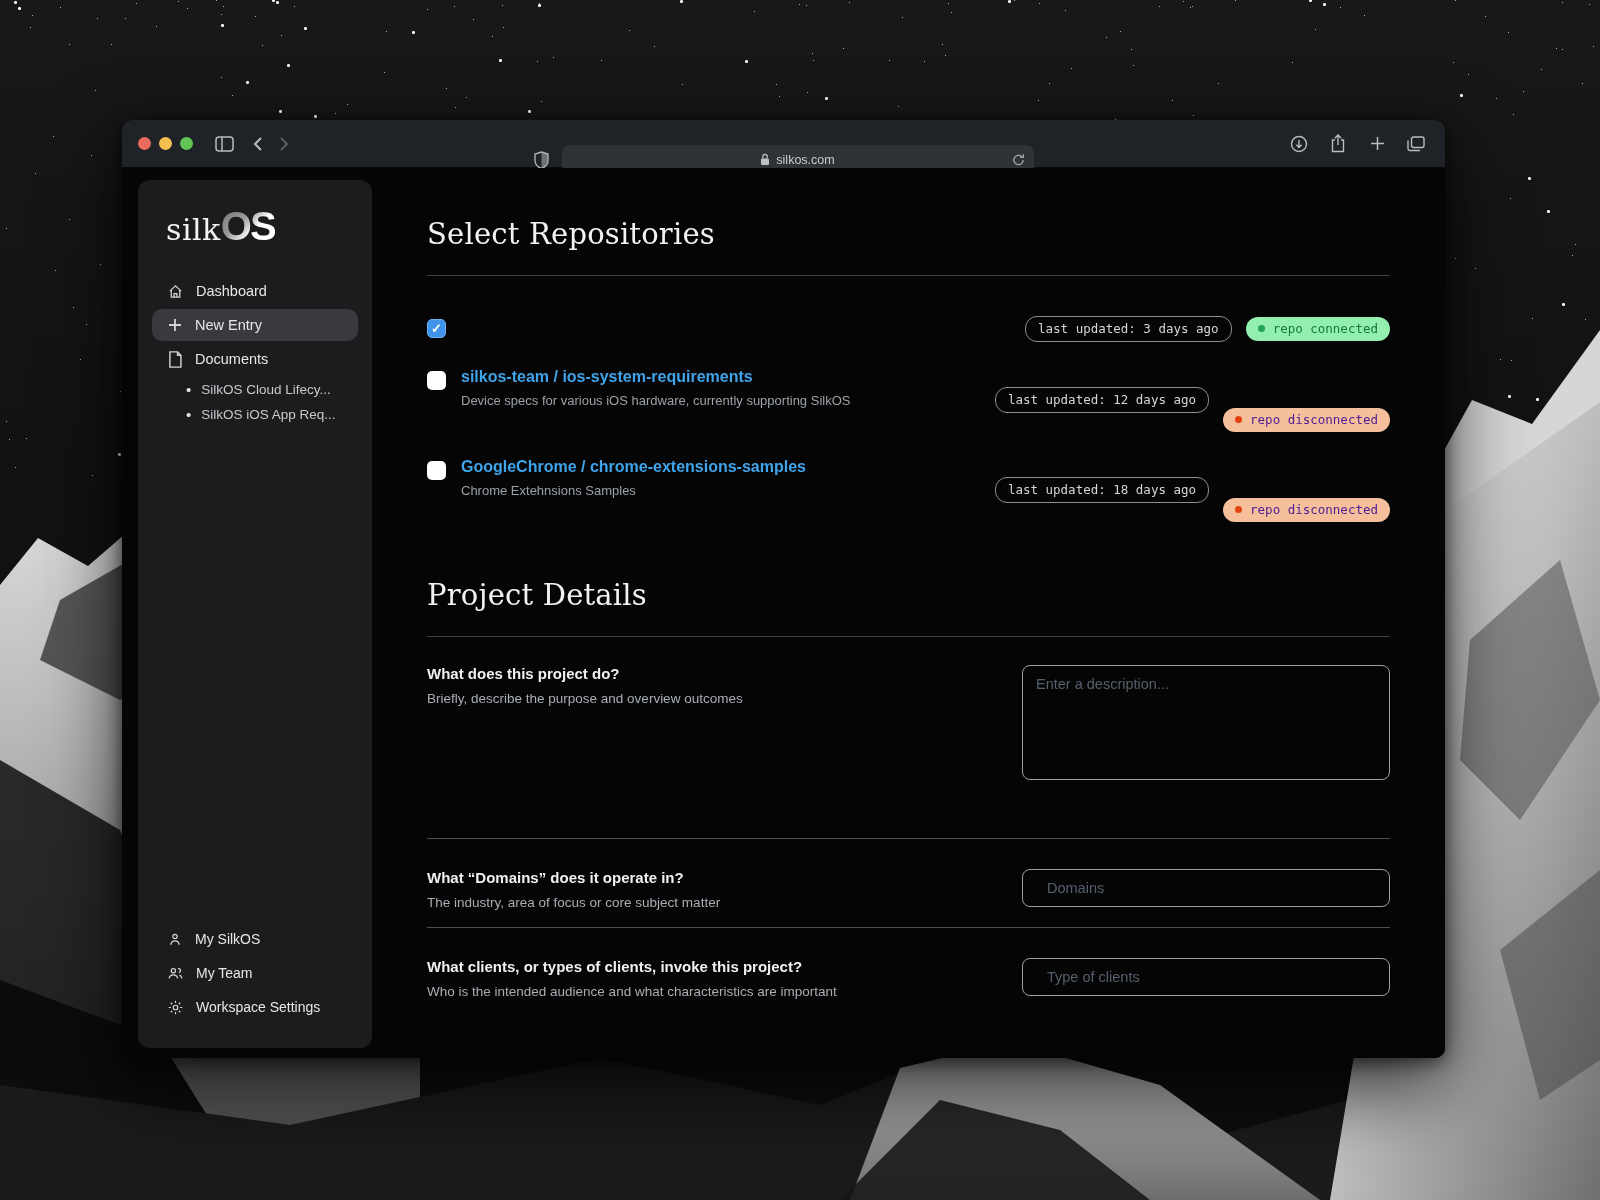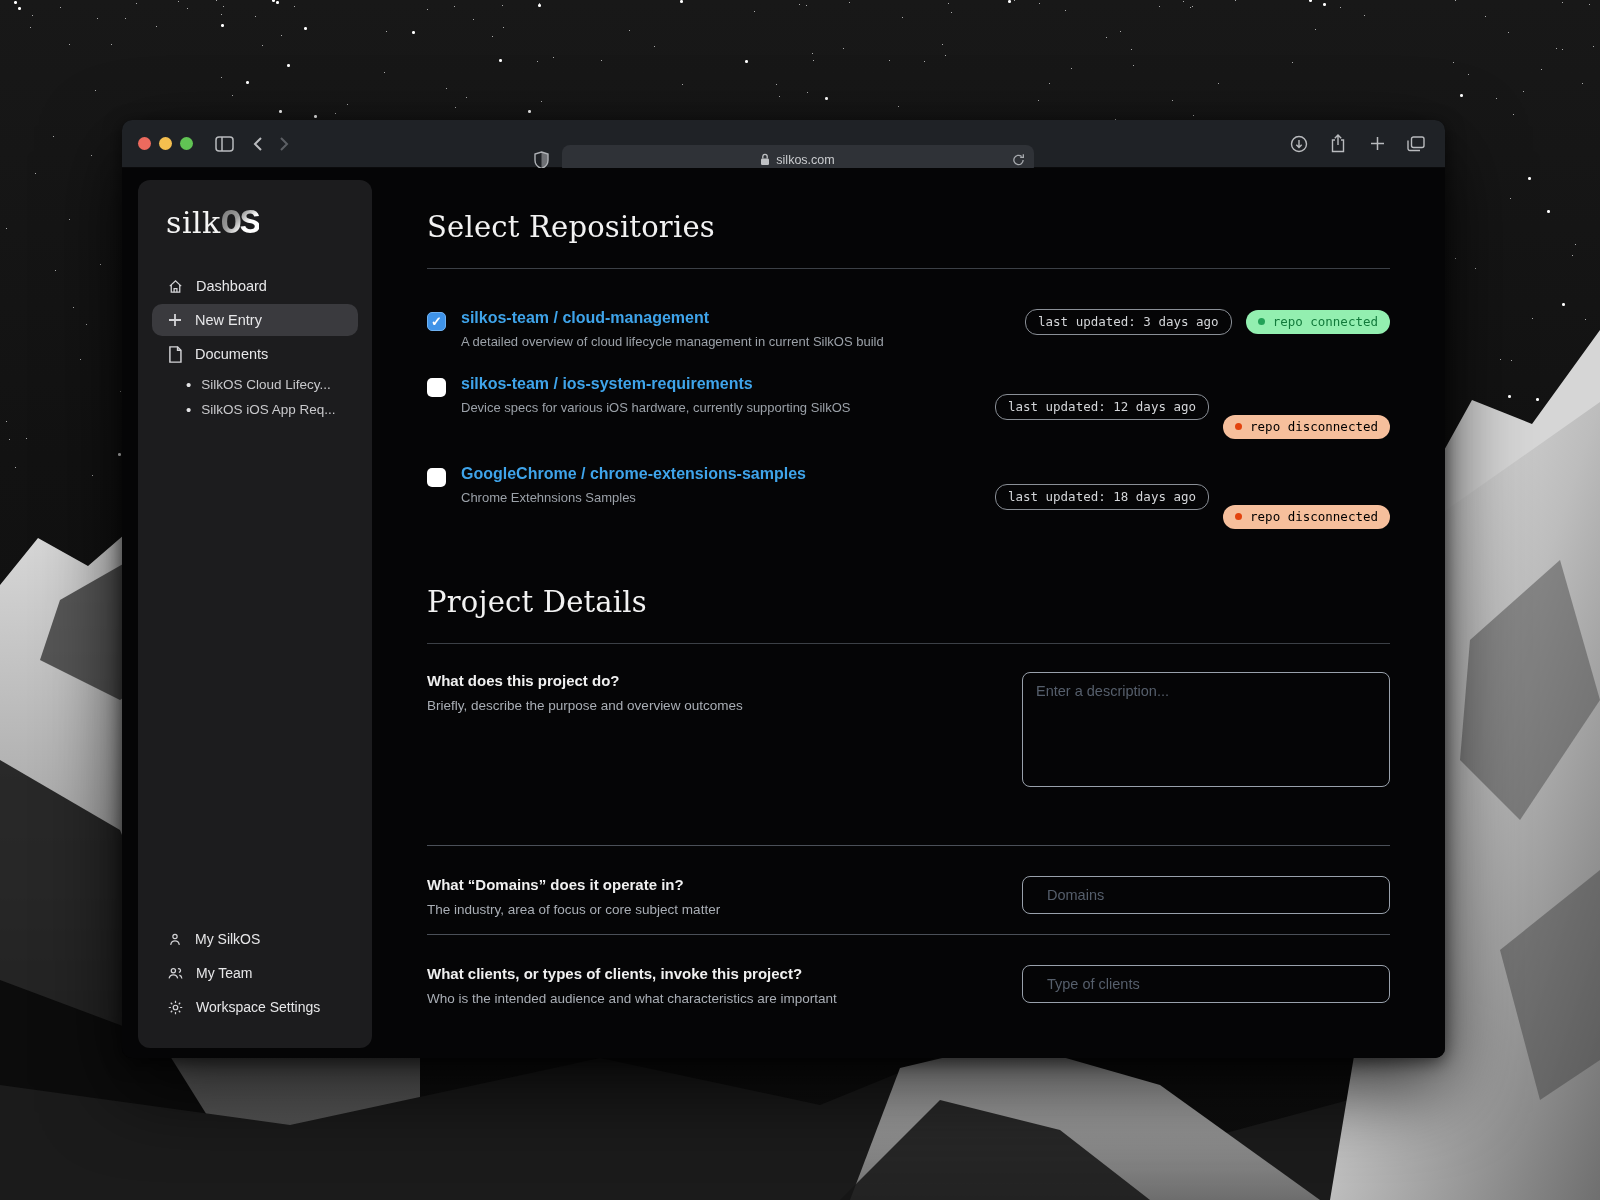--- a/index.html
+++ b/index.html
@@ -50,37 +50,37 @@
 
   
   .sidebar {
     position:absolute; left:16px; top:12px; width:234px; height:868px;
     background:#1c1c1e; border-radius:12px; padding:24px 14px 22px;
     display:flex; flex-direction:column;
   }
   .logo { display:flex; align-items:baseline; padding-left:14px; margin-bottom:26px; }
   .logo-silk { font-family:"DejaVu Serif", serif; font-size:30px; color:#f4f4f4; letter-spacing:.5px; }
   .logo-os  {
-    font-family:Liberation Mono, monospace; font-size:35px; font-weight:bold; letter-spacing:-2px;
+    font-family:Liberation Sans, sans-serif; font-size:40px; font-weight:bold; letter-spacing:-2px;
     background:linear-gradient(135deg,#6f6f6f 0%,#9b9b9b 38%,#ffffff 60%);
     -webkit-background-clip:text; background-clip:text; color:transparent;
   }
   .nav-item {
     display:flex; align-items:center; gap:12px; height:32px; padding:0 15px;
     border-radius:10px; color:#e7e7e9; font-size:14.5px; margin-bottom:2px; cursor:default;
   }
   .nav-item .nicon { color:#d4d4d7; display:flex; }
   .nav-item.selected { background:#3a3a3e; }
   .doc-sub { display:flex; align-items:center; gap:10px; padding:5px 15px 5px 34px; color:#c9c9cc; font-size:13.5px; }
   .doc-sub .bullet { color:#e3e3e5; font-size:15px; line-height:1; }
   .side-spacer { flex:1; }
   .side-footer .nav-item { height:30px; margin-bottom:4px; font-size:14px; }
 
   
-  .main { position:absolute; left:305px; right:55px; top:0; height:100%; padding-top:42px; }
+  .main { position:absolute; left:305px; right:55px; top:7px; height:100%; padding-top:42px; }
   h1.section {
     font-family:"DejaVu Serif", serif; font-weight:normal; font-size:29px;
     color:#f2f2f2; letter-spacing:.2px; margin-bottom:24px;
   }
   .rule { border:none; border-top:1px solid #3c4046; margin:0 0 40px; }
 
   
   .repo-row { display:flex; align-items:flex-start; gap:15px; margin-bottom:26px; }
   .checkbox {
     width:19px; height:19px; border-radius:5px; background:#ffffff; margin-top:3px;
@@ -94,21 +94,21 @@
   .repo-badges { display:flex; gap:14px; align-items:center; margin-left:auto; margin-top:0; }
   .pill {
     font-family:"DejaVu Sans Mono", monospace; font-size:12.5px; white-space:nowrap;
     padding:4px 12px 5px; border-radius:12px; line-height:1.2;
   }
   .pill.updated { border:1px solid #8a8f96; color:#d4d6d9; }
   .pill.status { display:flex; align-items:center; }
   .pill .dot { width:7px; height:7px; border-radius:50%; margin-right:8px; flex:none; }
   .pill.status.connected { background:#93efb0; color:#127a3b; }
   .pill.status.connected .dot { background:#23a258; }
-  .pill.status.disconnected { background:#f6bf9c; color:#000000;margin-top:40px; }
+  .pill.status.disconnected { background:#f6bf9c; color:#4c1d95;margin-top:40px; }
   .pill.status.disconnected .dot { background:#e2430e; }
 
   .details-heading { margin-top:56px; }
 
   
   .form-row { display:flex; align-items:flex-start; gap:52px; border-bottom:1px solid #4b5058; }
   .form-row.q1 { padding:28px 0 58px; }
   .form-row.q2 { padding:30px 0 17px; }
   .form-row.q3 { padding:30px 0 40px; border-bottom:none; }
   .q-text { flex:1; }
@@ -321,24 +321,20 @@
       </div>
     </aside>
 
     <main class="main">
 
       <h1 class="section">Select Repositories</h1>
       <hr class="rule">
 
       <div class="repo-row">
         <div class="checkbox checked"></div>
-        <div class="repo-text">
-          <a class="repo-name">silkos-team / cloud-management</a>
-          <div class="repo-desc">A detailed overview of cloud lifecycle management in current SilkOS build</div>
-        </div>
         <div class="repo-badges">
           <span class="pill updated">last updated: 3 days ago</span>
           <span class="pill status connected">
               <span class="dot"></span>
               <span>repo connected</span>
             </span>
         </div>
       </div>
 
       <div class="repo-row">

